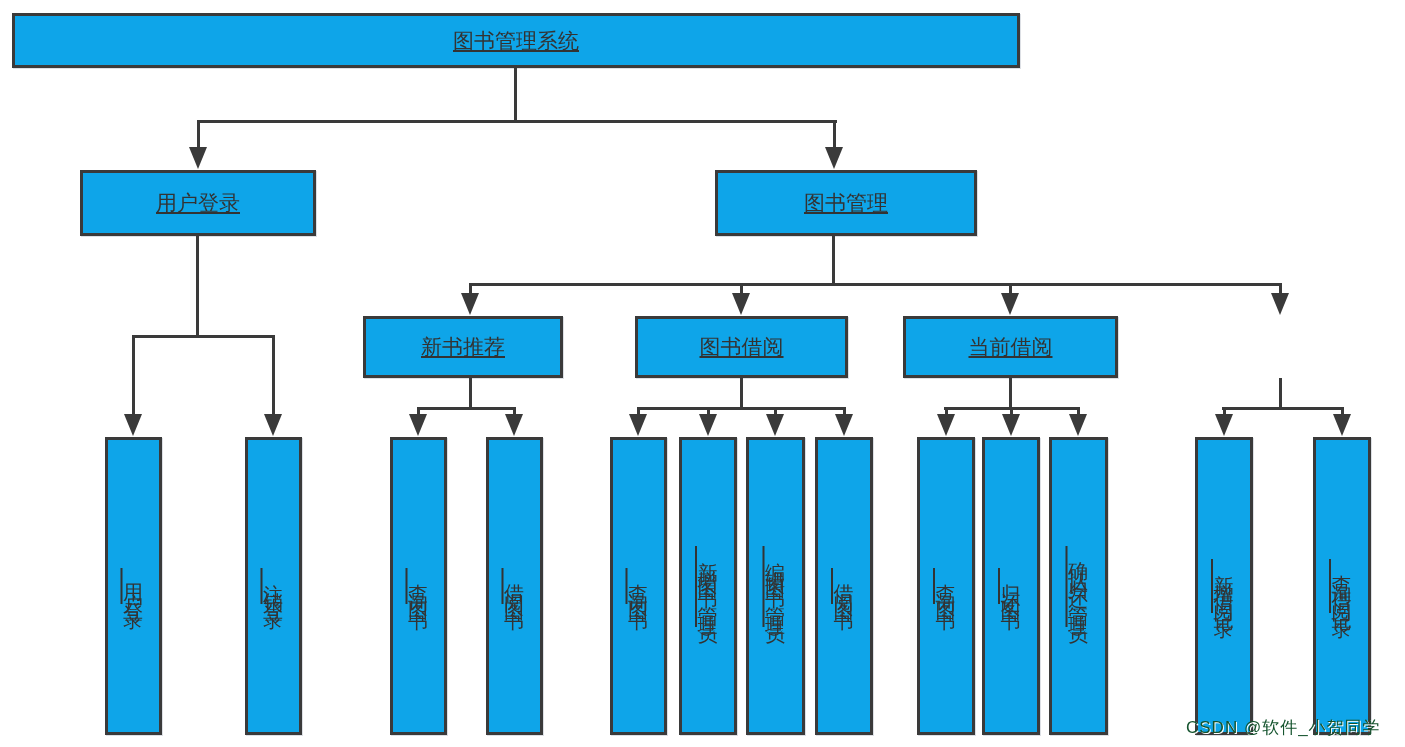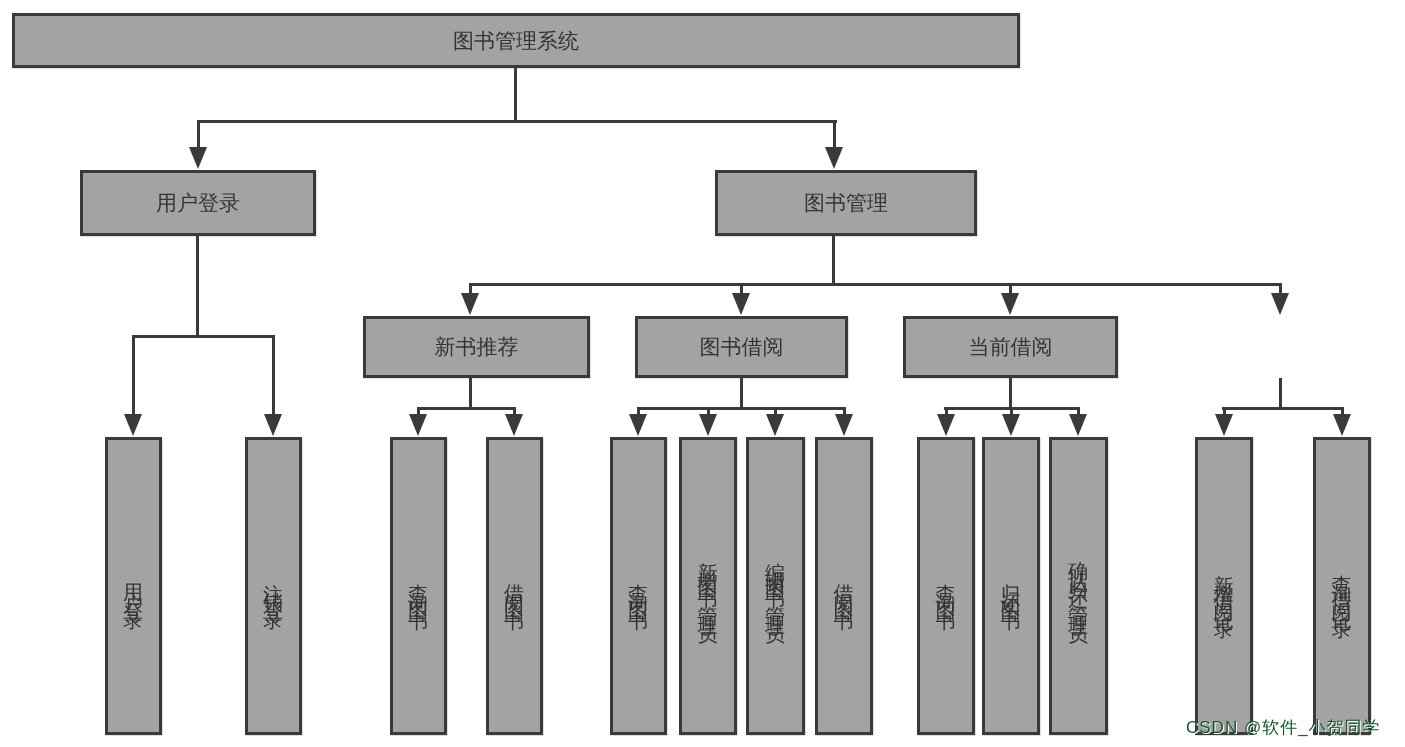--- a/index.html
+++ b/index.html
@@ -1,23 +1,23 @@
 <!DOCTYPE html>
 <html><head>
 <meta charset="utf-8">
 <style>
   html,body{margin:0;padding:0;background:#ffffff;}
   body{width:1405px;height:747px;position:relative;overflow:hidden;
        font-family:"Liberation Sans","DejaVu Sans",sans-serif;}
   .canvas{position:absolute;left:0;top:0;width:1405px;height:747px;}
 
   
-  .box{position:absolute;box-sizing:border-box;border:3px solid #3a3a3a;background:#a3a3a3;
+  .box{position:absolute;box-sizing:border-box;border:3px solid #3a3a3a;background:#0ea5e9;
        display:flex;align-items:center;justify-content:center;color:#333333;
-       box-shadow:1px 1px 0 rgba(120,130,150,0.25);}
+       box-shadow:1px 1px 0 rgba(120,130,150,0.25);text-decoration:underline;}
   .root{left:12px;top:13px;width:1008px;height:55px;font-size:21px;}
   .lvl2{top:170px;height:66px;font-size:21px;}
   .lvl3{top:316px;height:62px;font-size:21px;}
   .leaf{top:437px;height:298px;font-size:20px;}
   .vtext{writing-mode:vertical-rl;text-orientation:mixed;letter-spacing:9px;line-height:1;}
 
   
   .vline,.hline{position:absolute;background:#3a3a3a;}
   .vline{width:3px;}
   .hline{height:3px;}
@@ -33,21 +33,21 @@
 </head>
 <body>
 
 <div class="canvas">
 
   <div class="box root">图书管理系统</div>
 
   <div class="box lvl2" style="left:80px;width:236px;">用户登录</div>
   <div class="box lvl2" style="left:715px;width:262px;">图书管理</div>
 
-  <div class="box lvl3" style="left:363px;width:227px;">新书推荐</div>
+  <div class="box lvl3" style="left:363px;width:200px;">新书推荐</div>
   <div class="box lvl3" style="left:903px;width:215px;">当前借阅</div>
   <div class="box lvl3" style="left:635px;width:213px;">图书借阅</div>
 
   <div class="box leaf" style="left:105px;width:57px;">
     <span class="vtext">用户登录</span>
     </div>
   <div class="box leaf" style="left:245px;width:57px;">
     <span class="vtext">注销登录</span>
     </div>
 

